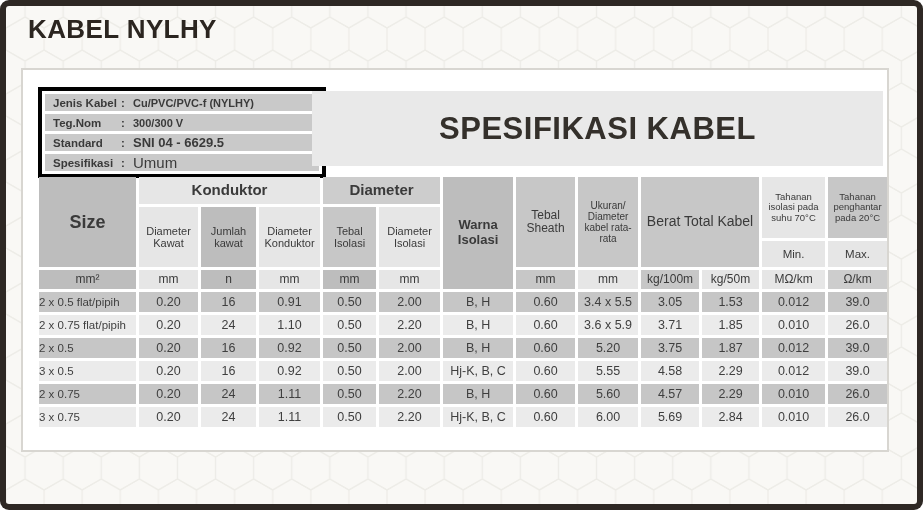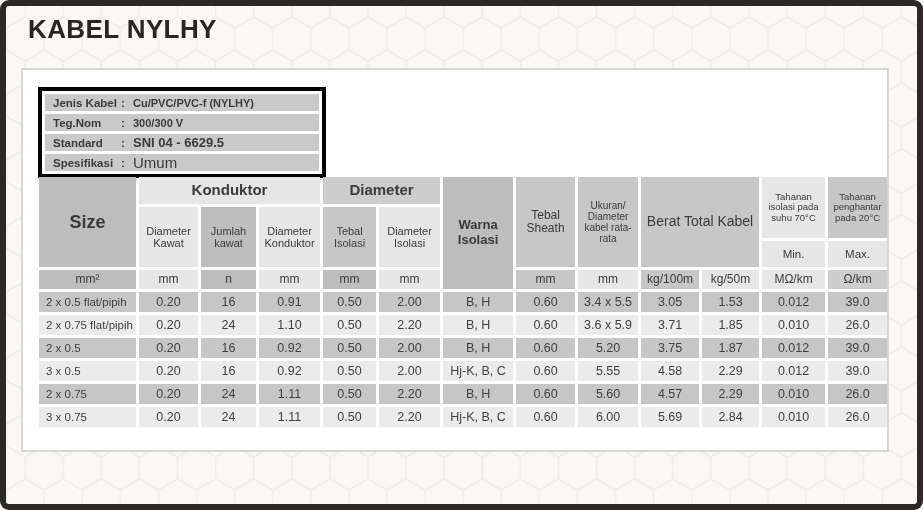--- a/index.html
+++ b/index.html
@@ -80,21 +80,21 @@
   th.group   { font-size:15px; font-weight:bold; }
   th.sub     { font-size:11px;  font-weight:normal; }
   th.warna   { font-size:13px;  font-weight:bold; }
   th.sheath  { font-size:12px;  font-weight:normal; }
   th.ukuran  { font-size:10px;  font-weight:normal; }
   th.berat   { font-size:14px;  font-weight:normal; }
   th.tahanan { font-size:9.5px; font-weight:normal;margin-top:19px; }
   th.minmax  { font-size:11.5px; font-weight:normal; }
   .units td  { font-size:12px; }
   .drow td   { font-size:12.5px; color:#3f3f3f; }
-  td.size-col { text-align:left; padding-left:7px; font-size:11.5px; }
+  td.size-col { text-align:left; padding-left:0; font-size:11.5px; }
 </style>
 </head>
 <body>
 
 <div class="frame">
   <div class="page">
 
     <svg class="hexbg" xmlns="http://www.w3.org/2000/svg">
       <defs>
         <pattern id="hexpat" width="38.1" height="66" patternUnits="userSpaceOnUse">
@@ -130,20 +130,23 @@
           <span class="info-colon">:</span>
           <span class="info-value">SNI 04 - 6629.5</span>
         </div>
         <div class="info-row">
           <span class="info-label">Spesifikasi</span>
           <span class="info-colon">:</span>
           <span class="info-value">Umum</span>
         </div>
       </div>
 
+      <div class="spec-box">
+        <span>SPESIFIKASI KABEL</span>
+      </div>
 
       <table class="spec-table">
         <colgroup>
           <col style="width:97px">
             <col style="width:59px">
             <col style="width:55px">
           <col style="width:61px">
             <col style="width:53px">
             <col style="width:61px">
           <col style="width:70px">

